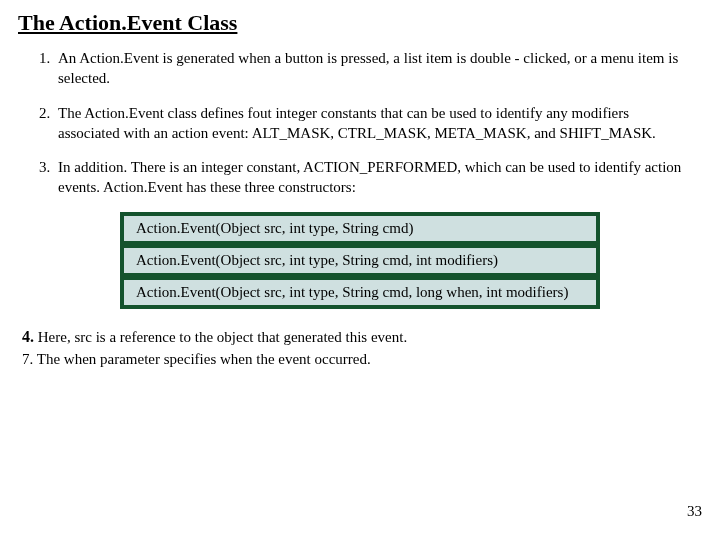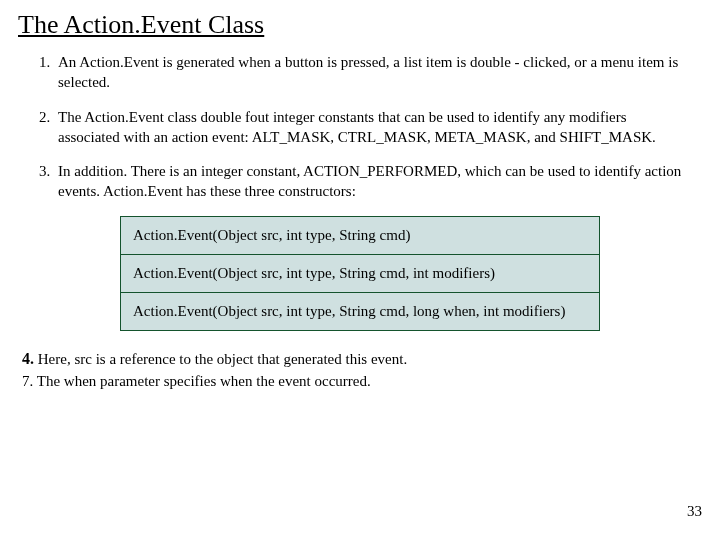--- a/index.html
+++ b/index.html
@@ -9,43 +9,43 @@
     width: 720px;
     height: 540px;
     font-family: "Times New Roman", Times, serif;
     font-size: 15px;
     color: #000;
     background: #fff;
     position: relative;
   }
   .page { padding: 10px 18px 0 18px; }
   .title {
-    font-size: 26px;
-    font-weight: normal;
+    font-size: 22px;
+    font-weight: bold;
     text-decoration: underline;
     margin: 0 0 12px 0;
   }
   ol.main {
     margin: 12px;
     padding-left: 24px;
     list-style: decimal;
   }
   ol.main > li {
     margin-bottom: 14px;
     line-height: 1.35;
     padding-left: 4px;
   }
   .constructors {
     margin: 6px auto 18px auto;
     width: 480px;
   }
   .constructors .row {
-    border: 1px solid #14532d;
+    border: 4px solid #14532d;
     background: #cfe0e0;
-    padding: 10px 12px;
+    padding: 4px 12px;
     font-size: 15px;
     margin-bottom: -1px;
   }
   .tail { margin: 4px 0 0 0; padding: 0 4px; }
   .tail .item { margin: 2px 0; line-height: 1.35; }
   .tail .item .num { display: inline; }
   .tail .item.first .num { font-weight: bold; font-size: 16px; }
   .pagenum {
     position: absolute;
     bottom: 20px;
@@ -55,21 +55,21 @@
 </style>
 </head>
 <body>
 
 <div class="page">
 
   <h1 class="title">The Action.Event Class</h1>
 
   <ol class="main">
     <li>An Action.Event is generated when a button is pressed, a list item is double -  clicked, or a menu item is selected.</li>
-    <li>The Action.Event class double fout integer constants that can be used to identify any modifiers associated with an action event: ALT_MASK, CTRL_MASK, META_MASK, and SHIFT_MASK.</li>
+    <li>The Action.Event class defines fout integer constants that can be used to identify any modifiers associated with an action event: ALT_MASK, CTRL_MASK, META_MASK, and SHIFT_MASK.</li>
     <li>In addition. There is an integer constant, ACTION_PERFORMED, which can be used to identify action events. Action.Event has these three constructors:</li>
   </ol>
 
   <div class="constructors">
     <div class="row">Action.Event(Object src, int type, String cmd)</div>
     <div class="row">Action.Event(Object src, int type, String cmd, int modifiers)</div>
     <div class="row">Action.Event(Object src, int type, String cmd, long when, int modifiers)</div>
   </div>
 
   <div class="tail">

